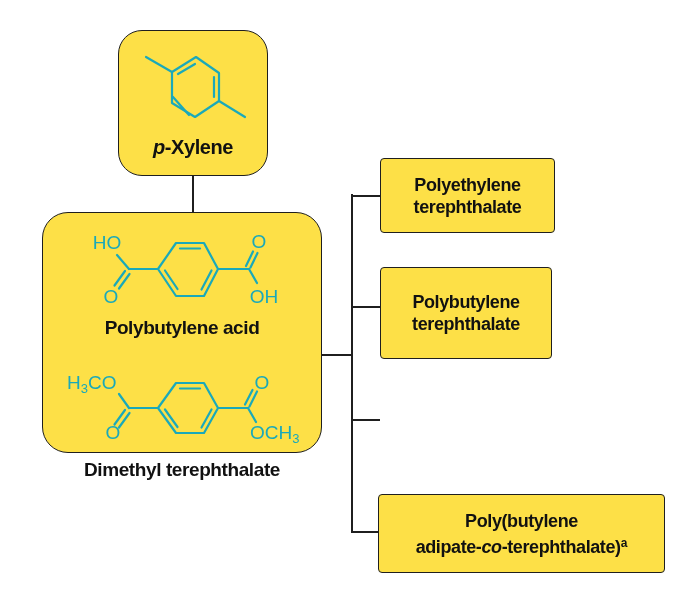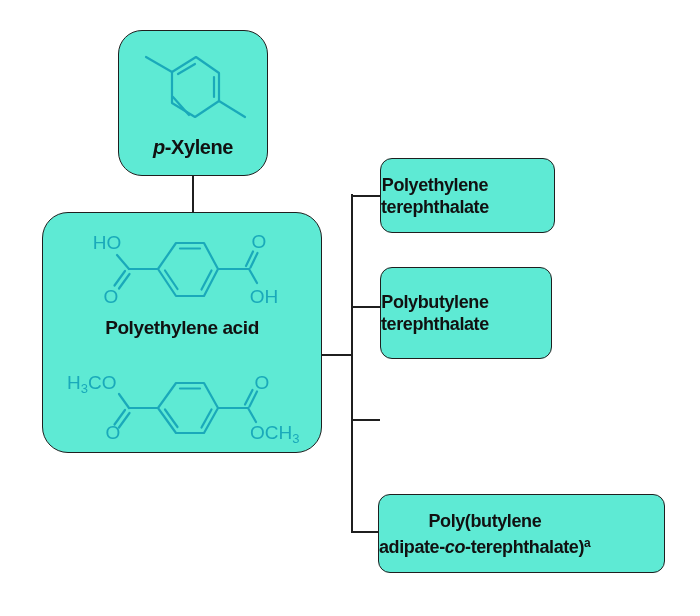--- a/index.html
+++ b/index.html
@@ -1,25 +1,25 @@
 <!DOCTYPE html>
 <html><head>
 <meta charset="utf-8">
 <style>
   html,body{margin:0;padding:0;background:#ffffff;}
   .canvas{
     position:relative;width:700px;height:616px;background:#ffffff;
     font-family:"Liberation Sans",sans-serif;color:#111111;overflow:hidden;
   }
   .node{
-    position:absolute;background:#5eead4;border:1.6px solid #1f1f1f;box-sizing:border-box;
+    position:absolute;background:#fde047;border:1.6px solid #1f1f1f;box-sizing:border-box;
   }
   .product{
-    display:flex;align-items:center;text-align:center;
-    font-weight:bold;font-size:18px;line-height:22px;letter-spacing:-0.4px;border-radius:12px;
+    display:flex;align-items:center;justify-content:center;text-align:center;
+    font-weight:bold;font-size:18px;line-height:22px;letter-spacing:-0.4px;border-radius:4px;
   }
   .conn{position:absolute;background:#1f1f1f;}
   .chem-name{
     position:absolute;left:0;width:100%;text-align:center;
     font-weight:bold;font-size:19px;letter-spacing:-0.4px;color:#111111;
   }
   .chem-name i{font-style:italic;}
   svg{position:absolute;left:0;top:0;display:block;}
   .bond{stroke:#1aa9ba;stroke-width:2.2;fill:none;stroke-linejoin:round;stroke-linecap:round;}
   .atom{fill:#1aa9ba;font-family:"Liberation Sans",sans-serif;font-size:19px;}
@@ -93,21 +93,22 @@
           <line x1="206.5" y1="193.5" x2="214" y2="178.5"></line>
           <line x1="205" y1="195" x2="213" y2="209"></line>
         </g>
         <text class="atom" x="24" y="176"><tspan>H</tspan><tspan class="atom-sub" dy="4">3</tspan><tspan dy="-4">CO</tspan></text>
         <text class="atom" x="70" y="226" text-anchor="middle">O</text>
         <text class="atom" x="219" y="176" text-anchor="middle">O</text>
         <text class="atom" x="207" y="226"><tspan>OCH</tspan><tspan class="atom-sub" dy="4">3</tspan></text>
       </g>
     </svg>
 
-    <div class="chem-name" style="top:104px">Polyethylene acid</div>
+    <div class="chem-name" style="top:104px">Polybutylene acid</div>
+    <div class="chem-name" style="top:246px">Dimethyl terephthalate</div>
   </div>
 
   <div class="node product" style="left:380px;top:158px;width:175px;height:75px">
     <div><span>Polyethylene</span><br><span>terephthalate</span></div>
   </div>
 
   <div class="node product" style="left:380px;top:267px;width:172px;height:92px">
     <div><span>Polybutylene</span><br><span>terephthalate</span></div>
   </div>
 

